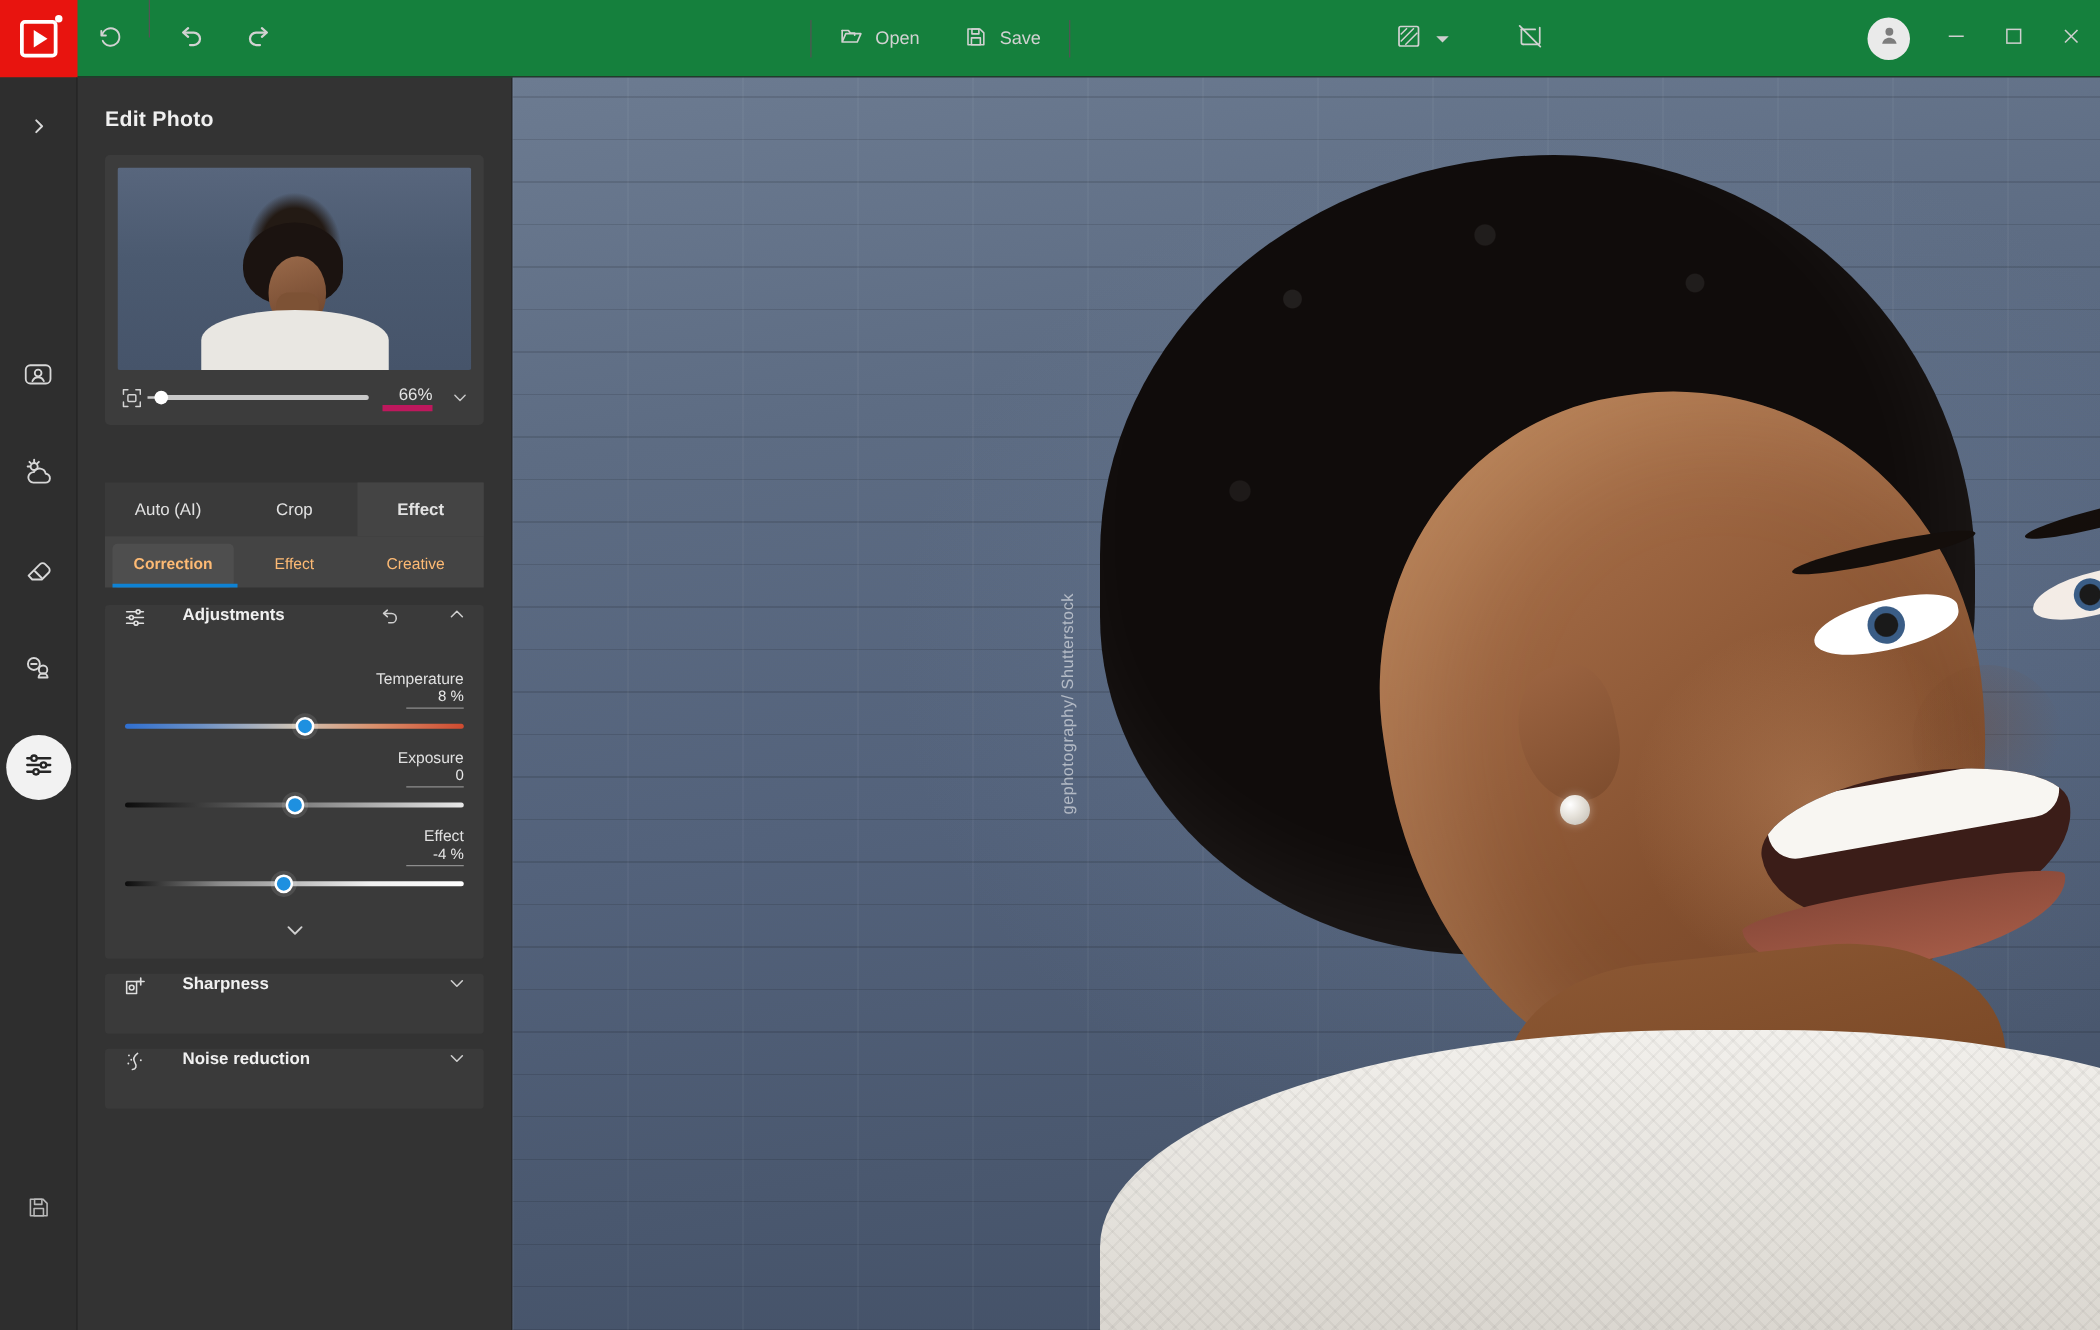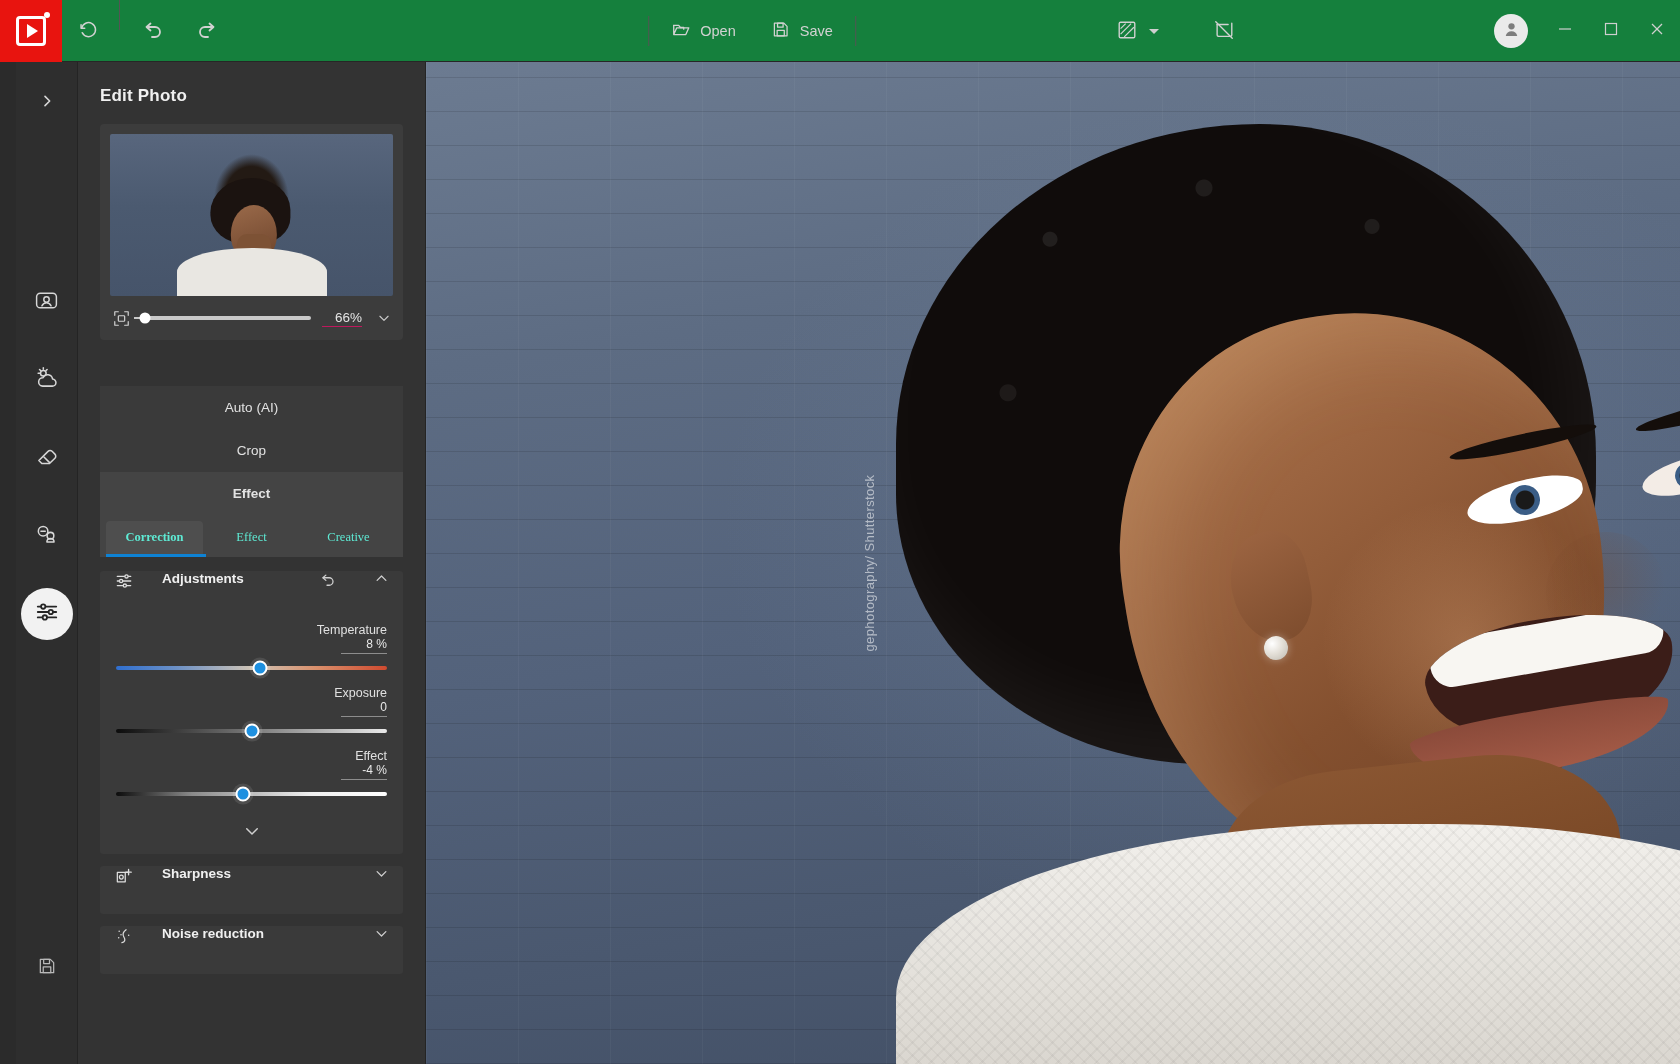--- a/index.html
+++ b/index.html
@@ -103,21 +103,21 @@
   }
   .caret {
     width: 0; height: 0;
     border-left: 5px solid transparent;
     border-right: 5px solid transparent;
     border-top: 5px solid #cfcfcf;
     margin-left: 2px;
   }
 
   
-  .body { display: flex; flex: 1 1 auto; min-height: 0; padding-left: 16px; }
+  .body { display: flex; flex: 1 1 auto; min-height: 0; }
 
   
   .rail {
     width: 62px; min-width: 62px;
     background: #2e2e2e;
     display: flex; flex-direction: column; align-items: center;
     position: relative;
     border-right: 1px solid #242424;
   }
   .rail-top { padding-top: 18px; }
@@ -234,32 +234,31 @@
     transform: translate(-50%, -50%);
     width: 11px; height: 11px;
     border-radius: 50%;
     background: #ffffff;
   }
   .zoom-val {
     color: #e4e4e4;
     font-size: 13.5px;
     min-width: 40px;
     text-align: right;
-    border-bottom: 1px solid #be185d;
+    border-bottom: 5px solid #be185d;
     padding-bottom: 1px;
   }
   .zoom-caret { color: #c9c9c9; display: flex; padding-left: 4px; cursor: pointer; }
 
   
   .tabs-wrap { margin-top: 46px; }
   .tabs {
     display: flex;
     margin: 0 22px;
     background: #3a3a3a;
-    flex-direction: column;
   }
   .tab {
     flex: 1 1 0;
     text-align: center;
     color: #e2e2e2;
     font-size: 13.5px;
     padding: 14px 0;
     cursor: pointer;
     user-select: none;
   }
@@ -268,27 +267,26 @@
   .subtabs {
     display: flex;
     margin: 0 22px;
     background: #444444;
     padding: 6px 6px 0 6px;
     position: relative;
   }
   .subtab {
     flex: 1 1 0;
     text-align: center;
-    color: #5eead4;
+    color: #fdba74;
     font-size: 12.5px;
     padding: 9px 0 12px 0;
     cursor: pointer;
     user-select: none;
     border-radius: 4px;
-    font-family: Liberation Serif, serif;
   }
   .subtab.active { background: #4e4e4e; font-weight: bold; }
   .subtab-underline {
     position: absolute;
     left: 6px; bottom: 0;
     width: 100px; height: 3px;
     background: #0e82d4;
   }
 
   

